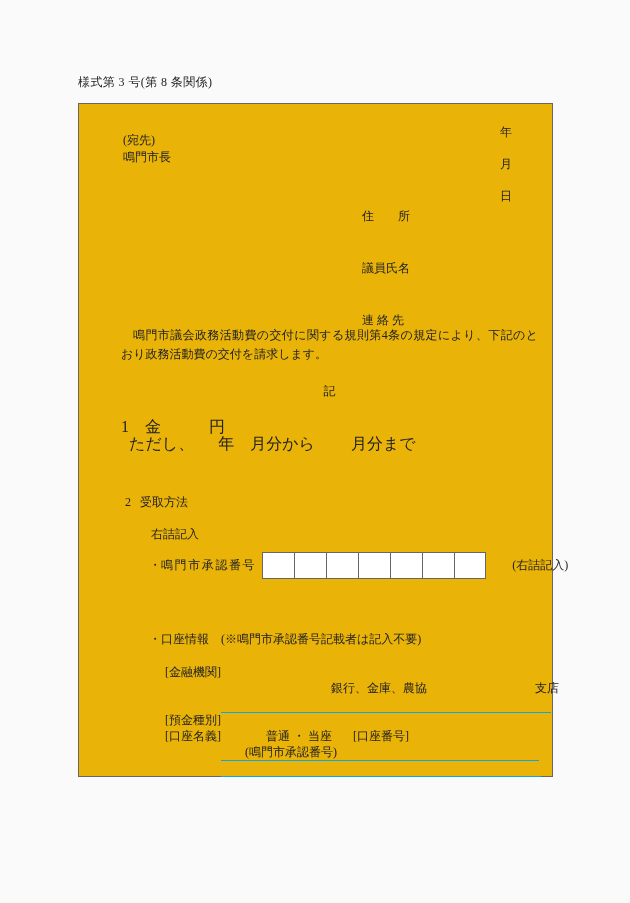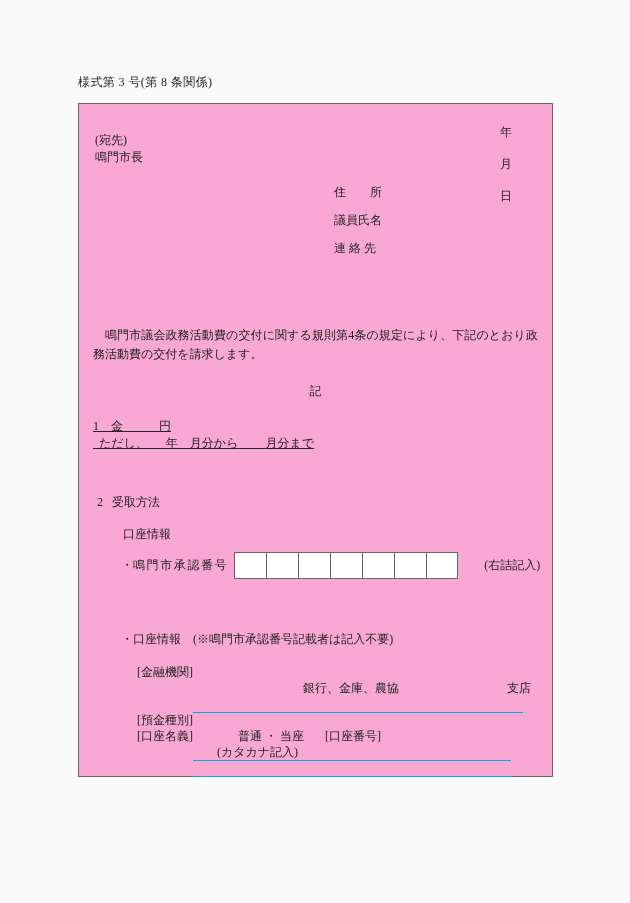--- a/index.html
+++ b/index.html
@@ -29,21 +29,22 @@
 
   
   .frame {
     position: absolute;
     left: 78px;
     top: 103px;
     width: 475px;
     height: 674px;
     border: 1px solid #666666;
     box-sizing: border-box;
-    background: #f9a8d4;
+    background: #eab308;
+    padding-left: 28px;
   }
 
   .frame-inner {
     position: relative;
     width: 100%;
     height: 100%;
   }
 
   
   .date-line {
@@ -68,21 +69,21 @@
   .addressee div { white-space: pre; }
 
   
   .applicant {
     position: absolute;
     left: 255px;
     top: 74px;
     font-size: 12px;
     line-height: 28px;
   }
-  .applicant div { white-space: pre; }
+  .applicant div { white-space: pre; margin-top: 24px; }
 
   
   .doc-title {
     position: absolute;
     left: 0;
     right: 0;
     top: 190px;
     text-align: center;
     font-size: 12.5px;
     letter-spacing: 0.6px;
@@ -108,23 +109,22 @@
     top: 279px;
     text-align: center;
     font-size: 12px;
   }
 
   
   .item1 {
     position: absolute;
     left: 14px;
     top: 314px;
-    font-size: 12px;
+    font-size: 16px;
     line-height: 17px;
-    text-decoration: underline;
   }
   .item1 div { white-space: pre; }
 
   
   .item2-head {
     position: absolute;
     left: 18px;
     top: 390px;
     font-size: 12px;
     white-space: pre;
@@ -242,21 +242,21 @@
 
     <div class="ki">記</div>
 
     <div class="item1">
       <div><span>1</span>    <span>金</span>            <span>円</span></div>
       <div>  <span>ただし、</span>      <span>年</span>    <span>月分から</span>         <span>月分まで</span></div>
     </div>
 
     <div class="item2-head"><span>2</span>   <span>受取方法</span></div>
 
-    <div class="item2-sub">口座情報</div>
+    <div class="item2-sub">右詰記入</div>
 
     <div class="approval-row">
       <span>・</span>
       <span class="approval-label">鳴門市承認番号</span>
       <span class="approval-boxes">
         <span class="cell"></span>
         <span class="cell"></span>
         <span class="cell"></span>
         <span class="cell"></span>
         <span class="cell"></span>
@@ -278,18 +278,18 @@
     <div class="acct-line line-type">
       <span class="tag">[預金種別]</span>
       <span class="acct-rule type-rule">
         <span class="seg-kinds">普通 ・ 当座</span><span class="seg-no">[口座番号]</span>
       </span>
     </div>
 
     <div class="acct-line line-name">
       <span class="tag">[口座名義]</span>
       <span class="acct-rule name-rule">
-        <span class="seg-kana">(カタカナ記入)</span>
+        <span class="seg-kana">(鳴門市承認番号)</span>
       </span>
     </div>
 
   </div>
 </div>
 
 </body></html>

